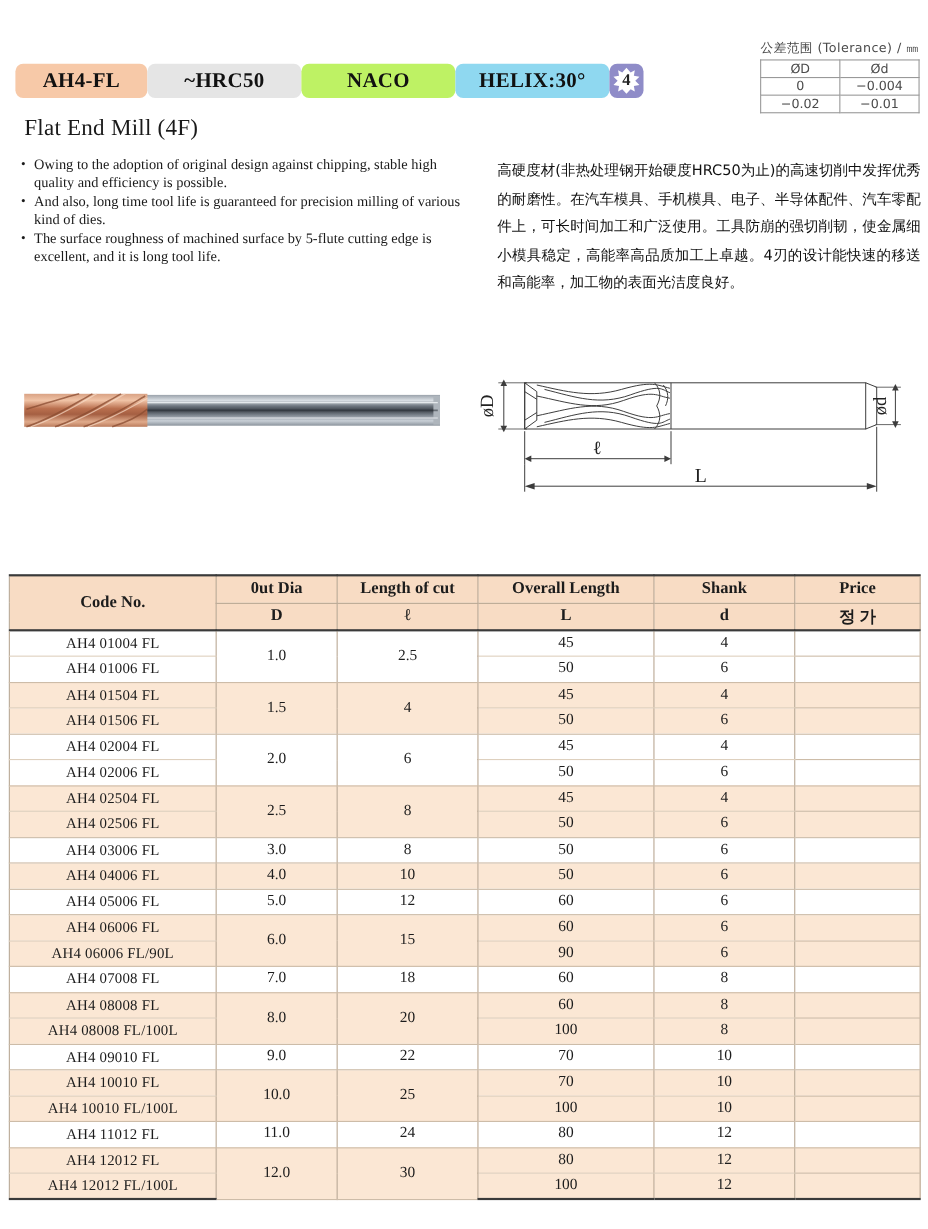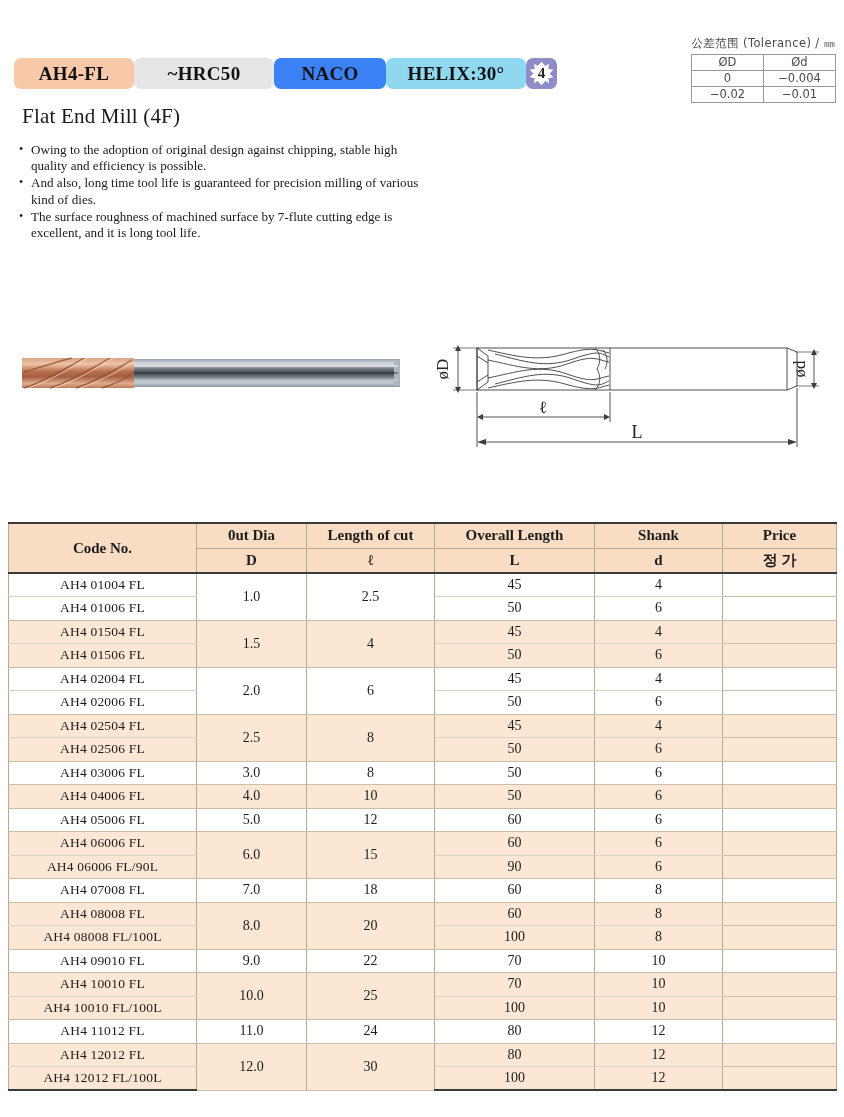--- a/index.html
+++ b/index.html
@@ -56,21 +56,21 @@
     line-height: 31px;
     border-radius: 7px;
     text-align: center;
     font-weight: bold;
     font-size: 19px;
     letter-spacing: .3px;
     color: #111;
   }
   .badge.b0 { width: 120px; background: #f7c9a8; }
   .badge.b1 { width: 140px; background: #e5e5e5; }
-  .badge.b2 { width: 112px; background: #3b82f6; }
+  .badge.b2 { width: 140px; background: #bef264; }
   .badge.b3 { width: 140px; background: #8fd8f0; }
   .flute-icon {
     width: 31px; height: 31px;
     border-radius: 7px;
     background: #8f8cc8;
     position: relative;
     flex: 0 0 auto;
   }
   .flute-icon .petal {
     position: absolute;
@@ -235,23 +235,24 @@
       </svg>
       <div class="num">4</div>
     </div>
   </div>
 
   <div class="prod-title">Flat End Mill (4F)</div>
 
   <ul class="bullets">
     <li>Owing to the adoption of original design against chipping, stable high quality and efficiency is possible.</li>
     <li>And also, long time tool life is guaranteed for precision milling of various kind of dies.</li>
-    <li>The surface roughness of machined surface by 7-flute cutting edge is excellent, and it is long tool life.</li>
+    <li>The surface roughness of machined surface by 5-flute cutting edge is excellent, and it is long tool life.</li>
   </ul>
 
+  <div class="cn-block">高硬度材(非热处理钢开始硬度HRC50为止)的高速切削中发挥优秀的耐磨性。在汽车模具、手机模具、电子、半导体配件、汽车零配件上，可长时间加工和广泛使用。工具防崩的强切削韧，使金属细小模具稳定，高能率高品质加工上卓越。4刃的设计能快速的移送和高能率，加工物的表面光洁度良好。</div>
 
   <svg class="photo" viewBox="0 0 390 42">
     <defs>
       <linearGradient id="shank" x1="0" y1="0" x2="0" y2="1">
         <stop offset="0%" stop-color="#9aa2ab"></stop>
         <stop offset="18%" stop-color="#d9dee3"></stop>
         <stop offset="36%" stop-color="#6e767f"></stop>
         <stop offset="50%" stop-color="#3e444b"></stop>
         <stop offset="64%" stop-color="#767e87"></stop>
         <stop offset="84%" stop-color="#c8cfd6"></stop>

